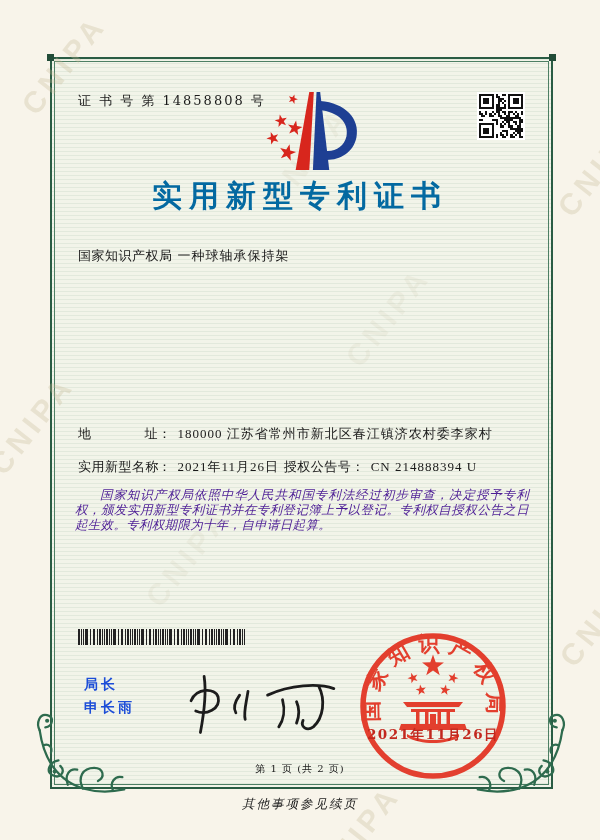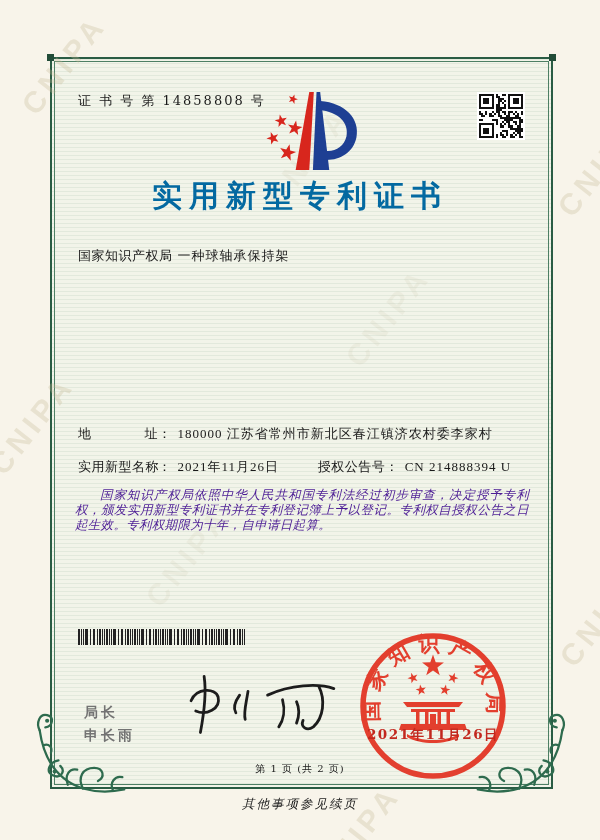--- a/index.html
+++ b/index.html
@@ -36,30 +36,30 @@
   .logo{position:absolute;left:253px;top:86px;}
   .qr{position:absolute;left:477px;top:92px;width:48px;height:48px;background:#fff;padding:2px;box-sizing:border-box;}
   .title{
     position:absolute;left:0;top:176px;width:100%;text-align:center;
     font-size:30px;font-weight:bold;letter-spacing:7px;color:#0369a1;
   }
   .frow{position:absolute;left:78px;width:450px;font-size:13px;letter-spacing:.5px;white-space:nowrap;}
   .f-label{display:inline-block;width:80px;text-align:justify;text-align-last:justify;vertical-align:top;}
   .f-colon{display:inline-block;margin-right:6px;}
   .f-value{letter-spacing:1px;font-family:Liberation Serif, serif;}
-  .auth2{margin-left:34px;}
+  .auth2{}
   .paras{
     position:absolute;left:75px;top:487px;width:454px;
     font-size:12.5px;line-height:15px;text-align:justify;color:#4c1d95;
     font-style:italic;letter-spacing:.3px;
   }
   .paras p{margin:0 0 4px 0;text-indent:2em;}
   .barcode{position:absolute;left:78px;top:628px;}
   .comm{position:absolute;left:84px;font-family:"Liberation Sans",sans-serif;
-        font-weight:bold;font-size:14px;letter-spacing:3px;color:#737373;margin-top:28px;}
+        font-weight:bold;font-size:14px;letter-spacing:3px;color:#1d4ed8;}
   .comm.t1{top:676px;} .comm.t2{top:699px;}
   .sig{position:absolute;left:178px;top:658px;}
   .seal-wrap{position:absolute;left:347px;top:620px;width:172px;height:172px;}
   .seal-date{
     position:absolute;left:358px;top:726px;width:150px;text-align:center;
     color:#c2281e;font-weight:bold;font-size:13.5px;letter-spacing:1.5px;white-space:nowrap;
   }
   .page-info{position:absolute;left:0;top:762px;width:100%;text-align:center;font-size:10px;letter-spacing:1px;}
   .footer-note{
     position:absolute;left:0;top:796px;width:100%;text-align:center;

